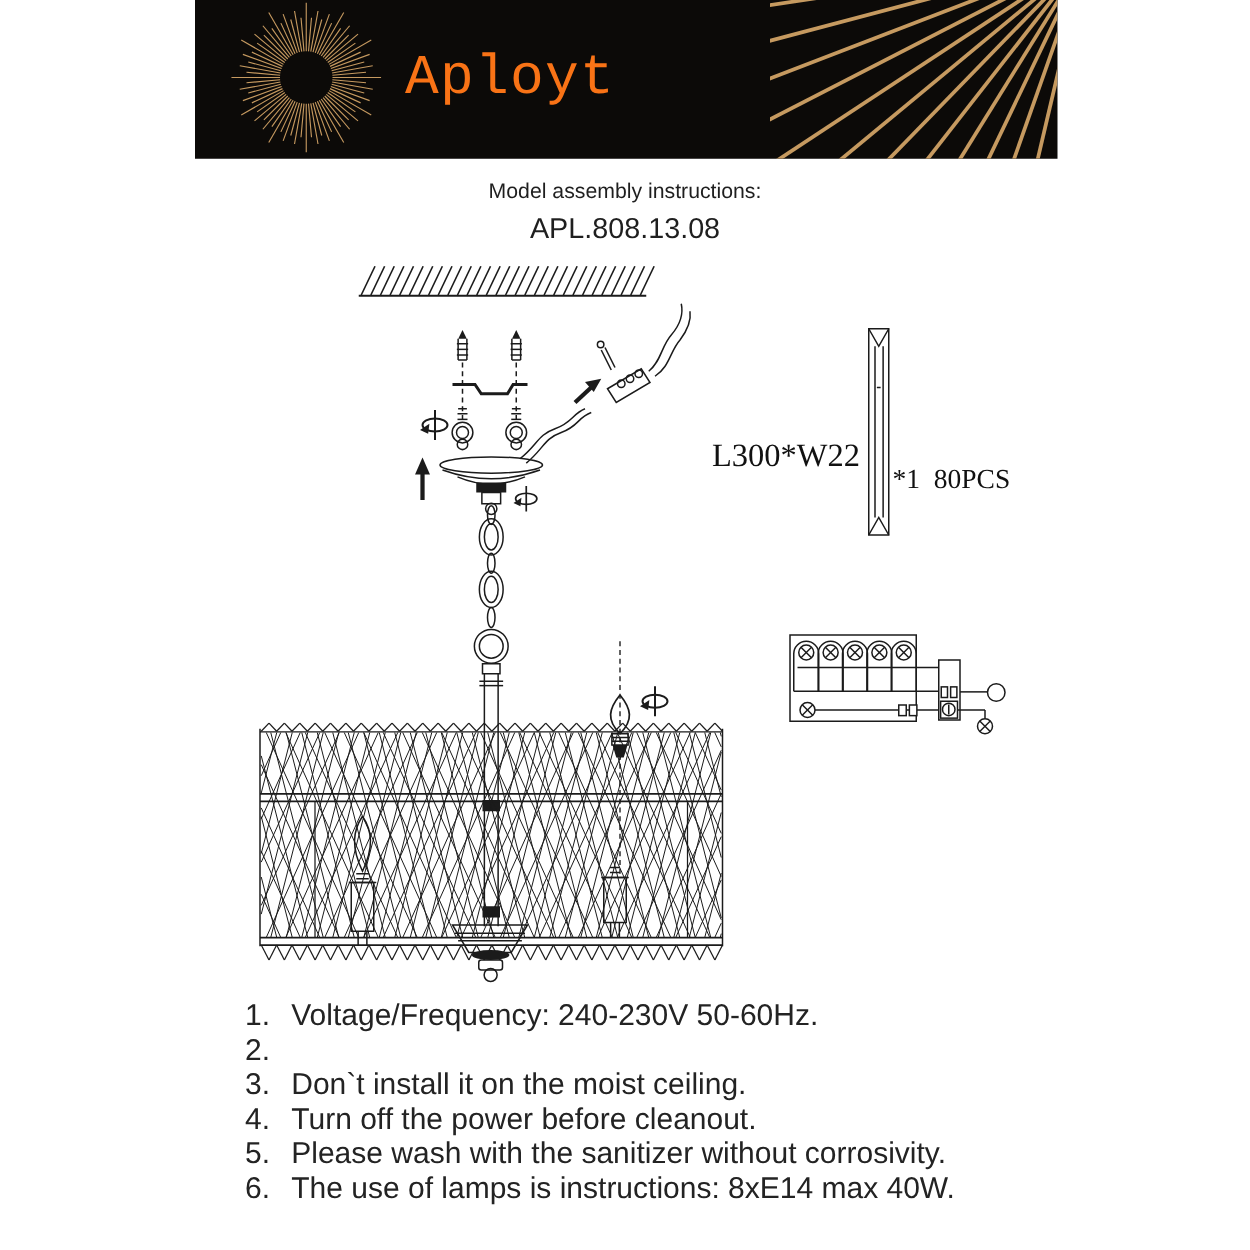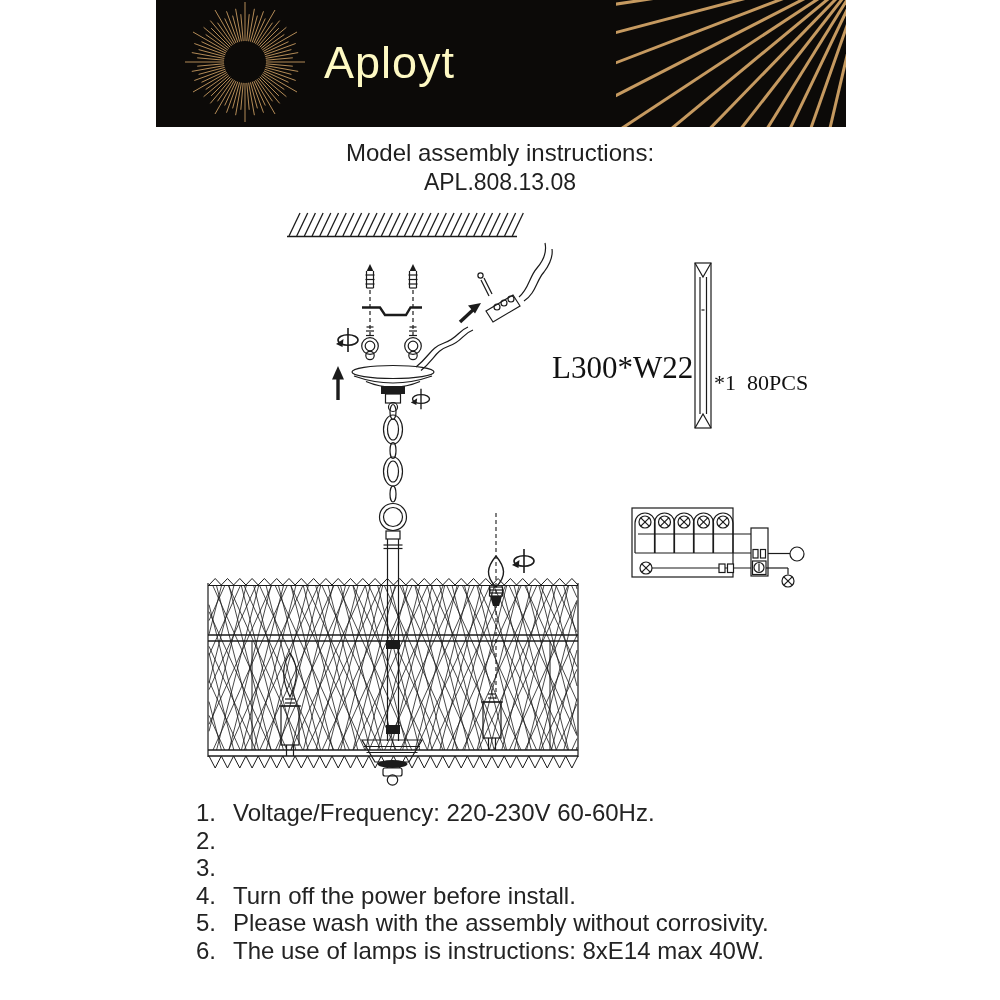--- a/index.html
+++ b/index.html
@@ -5,30 +5,30 @@
   html,body{margin:0;padding:0;background:#fff;}
   .page{position:relative;width:1000px;height:1000px;background:#ffffff;overflow:hidden;
         font-family:"Liberation Sans",sans-serif;}
   
   .header{position:absolute;left:156px;top:0;width:690px;height:127px;background:#0c0a08;overflow:hidden;}
   .sunburst{position:absolute;left:29px;top:2px;width:120px;height:120px;}
   .brand{position:absolute;left:168px;top:33px;font-size:45px;letter-spacing:1px;color:#d7b184;line-height:60px;}
   .corner-rays{position:absolute;right:0;top:0;width:230px;height:127px;}
   
   .title-block{position:absolute;left:0;top:138px;width:1000px;text-align:center;color:#1f1f1f;}
-  .title-line{font-size:24px;line-height:30px;}
+  .title-line{font-size:17px;line-height:30px;}
   .model-line{font-size:23px;line-height:29px;}
   
   .diagram{position:absolute;left:0;top:0;width:1000px;height:1000px;}
   .diagram .fill{fill:#1b1b1b;stroke:none;}
   .diagram .wf{fill:#ffffff;}
   .diagram .dash{stroke-dasharray:4 3;}
   
   .parts-dim{position:absolute;left:552px;top:350px;width:136px;text-align:right;
-             font-family:"Liberation Serif",serif;font-size:31px;color:#111;}
+             font-family:"Liberation Serif",serif;font-size:26px;color:#111;}
   .parts-qty{position:absolute;left:714px;top:370px;font-family:"Liberation Serif",serif;
              font-size:22px;color:#111;white-space:pre;}
   
   .instructions{position:absolute;left:196px;top:799px;color:#232323;font-size:24px;}
   .inst-row{display:flex;line-height:27.5px;height:27.5px;white-space:pre;}
   .inst-num{width:37px;}
 </style>
 </head>
 <body>
 
@@ -104,21 +104,21 @@
           <line x1="76.1" y1="46.5" x2="101.4" y2="25.3" stroke-width="0.9"></line>
           <line x1="77.2" y1="48.0" x2="99.3" y2="32.5" stroke-width="0.9"></line>
           <line x1="78.2" y1="49.5" x2="112.0" y2="30.0" stroke-width="0.9"></line>
           <line x1="79.0" y1="51.1" x2="103.5" y2="39.7" stroke-width="0.9"></line>
           <line x1="79.7" y1="52.8" x2="110.7" y2="41.5" stroke-width="0.9"></line>
           <line x1="80.3" y1="54.6" x2="106.4" y2="47.6" stroke-width="0.9"></line>
           <line x1="80.7" y1="56.4" x2="113.2" y2="50.6" stroke-width="0.9"></line>
           <line x1="80.9" y1="58.2" x2="107.8" y2="55.8" stroke-width="0.9"></line>
         </g>
     </svg>
-    <div class="brand" style="color: #fef9c3;">Aployt</div>
+    <div class="brand" style="color: #f97316; font-family: Liberation Mono, monospace;">Aployt</div>
     <svg class="corner-rays" viewBox="0 0 230 127">
       <g stroke="#c69a60">
           <line x1="252.0" y1="-34.0" x2="188.6" y2="482.1" stroke-width="3"></line>
           <line x1="252.0" y1="-34.0" x2="133.3" y2="472.3" stroke-width="3"></line>
           <line x1="252.0" y1="-34.0" x2="79.3" y2="456.5" stroke-width="3"></line>
           <line x1="252.0" y1="-34.0" x2="27.3" y2="435.0" stroke-width="3"></line>
           <line x1="252.0" y1="-34.0" x2="-22.0" y2="407.9" stroke-width="3"></line>
           <line x1="252.0" y1="-34.0" x2="-68.1" y2="375.8" stroke-width="3"></line>
           <line x1="252.0" y1="-34.0" x2="-110.5" y2="338.8" stroke-width="3"></line>
           <line x1="252.0" y1="-34.0" x2="-148.7" y2="297.5" stroke-width="3"></line>
@@ -627,35 +627,36 @@
       <line x1="788" y1="568" x2="788" y2="574.5"></line>
     </g>
   </svg>
 
   <div class="parts-dim">L300*W22</div>
   <div class="parts-qty">*1  80PCS</div>
 
   <div class="instructions">
     <div class="inst-row">
       <span class="inst-num">1.</span>
-      <span>Voltage/Frequency: 220-230V 60-60Hz.</span>
+      <span>Voltage/Frequency: 240-230V 50-60Hz.</span>
     </div>
     <div class="inst-row">
       <span class="inst-num">2.</span>
     </div>
     <div class="inst-row">
       <span class="inst-num">3.</span>
+      <span>Don`t install it on the moist ceiling.</span>
     </div>
     <div class="inst-row">
       <span class="inst-num">4.</span>
-      <span>Turn off the power before install.</span>
+      <span>Turn off the power before cleanout.</span>
     </div>
     <div class="inst-row">
       <span class="inst-num">5.</span>
-      <span>Please wash with the assembly without corrosivity.</span>
+      <span>Please wash with the sanitizer without corrosivity.</span>
     </div>
     <div class="inst-row">
       <span class="inst-num">6.</span>
       <span>The use of lamps is instructions: 8xE14 max 40W.</span>
     </div>
   </div>
 
 </div>
 
 </body></html>

